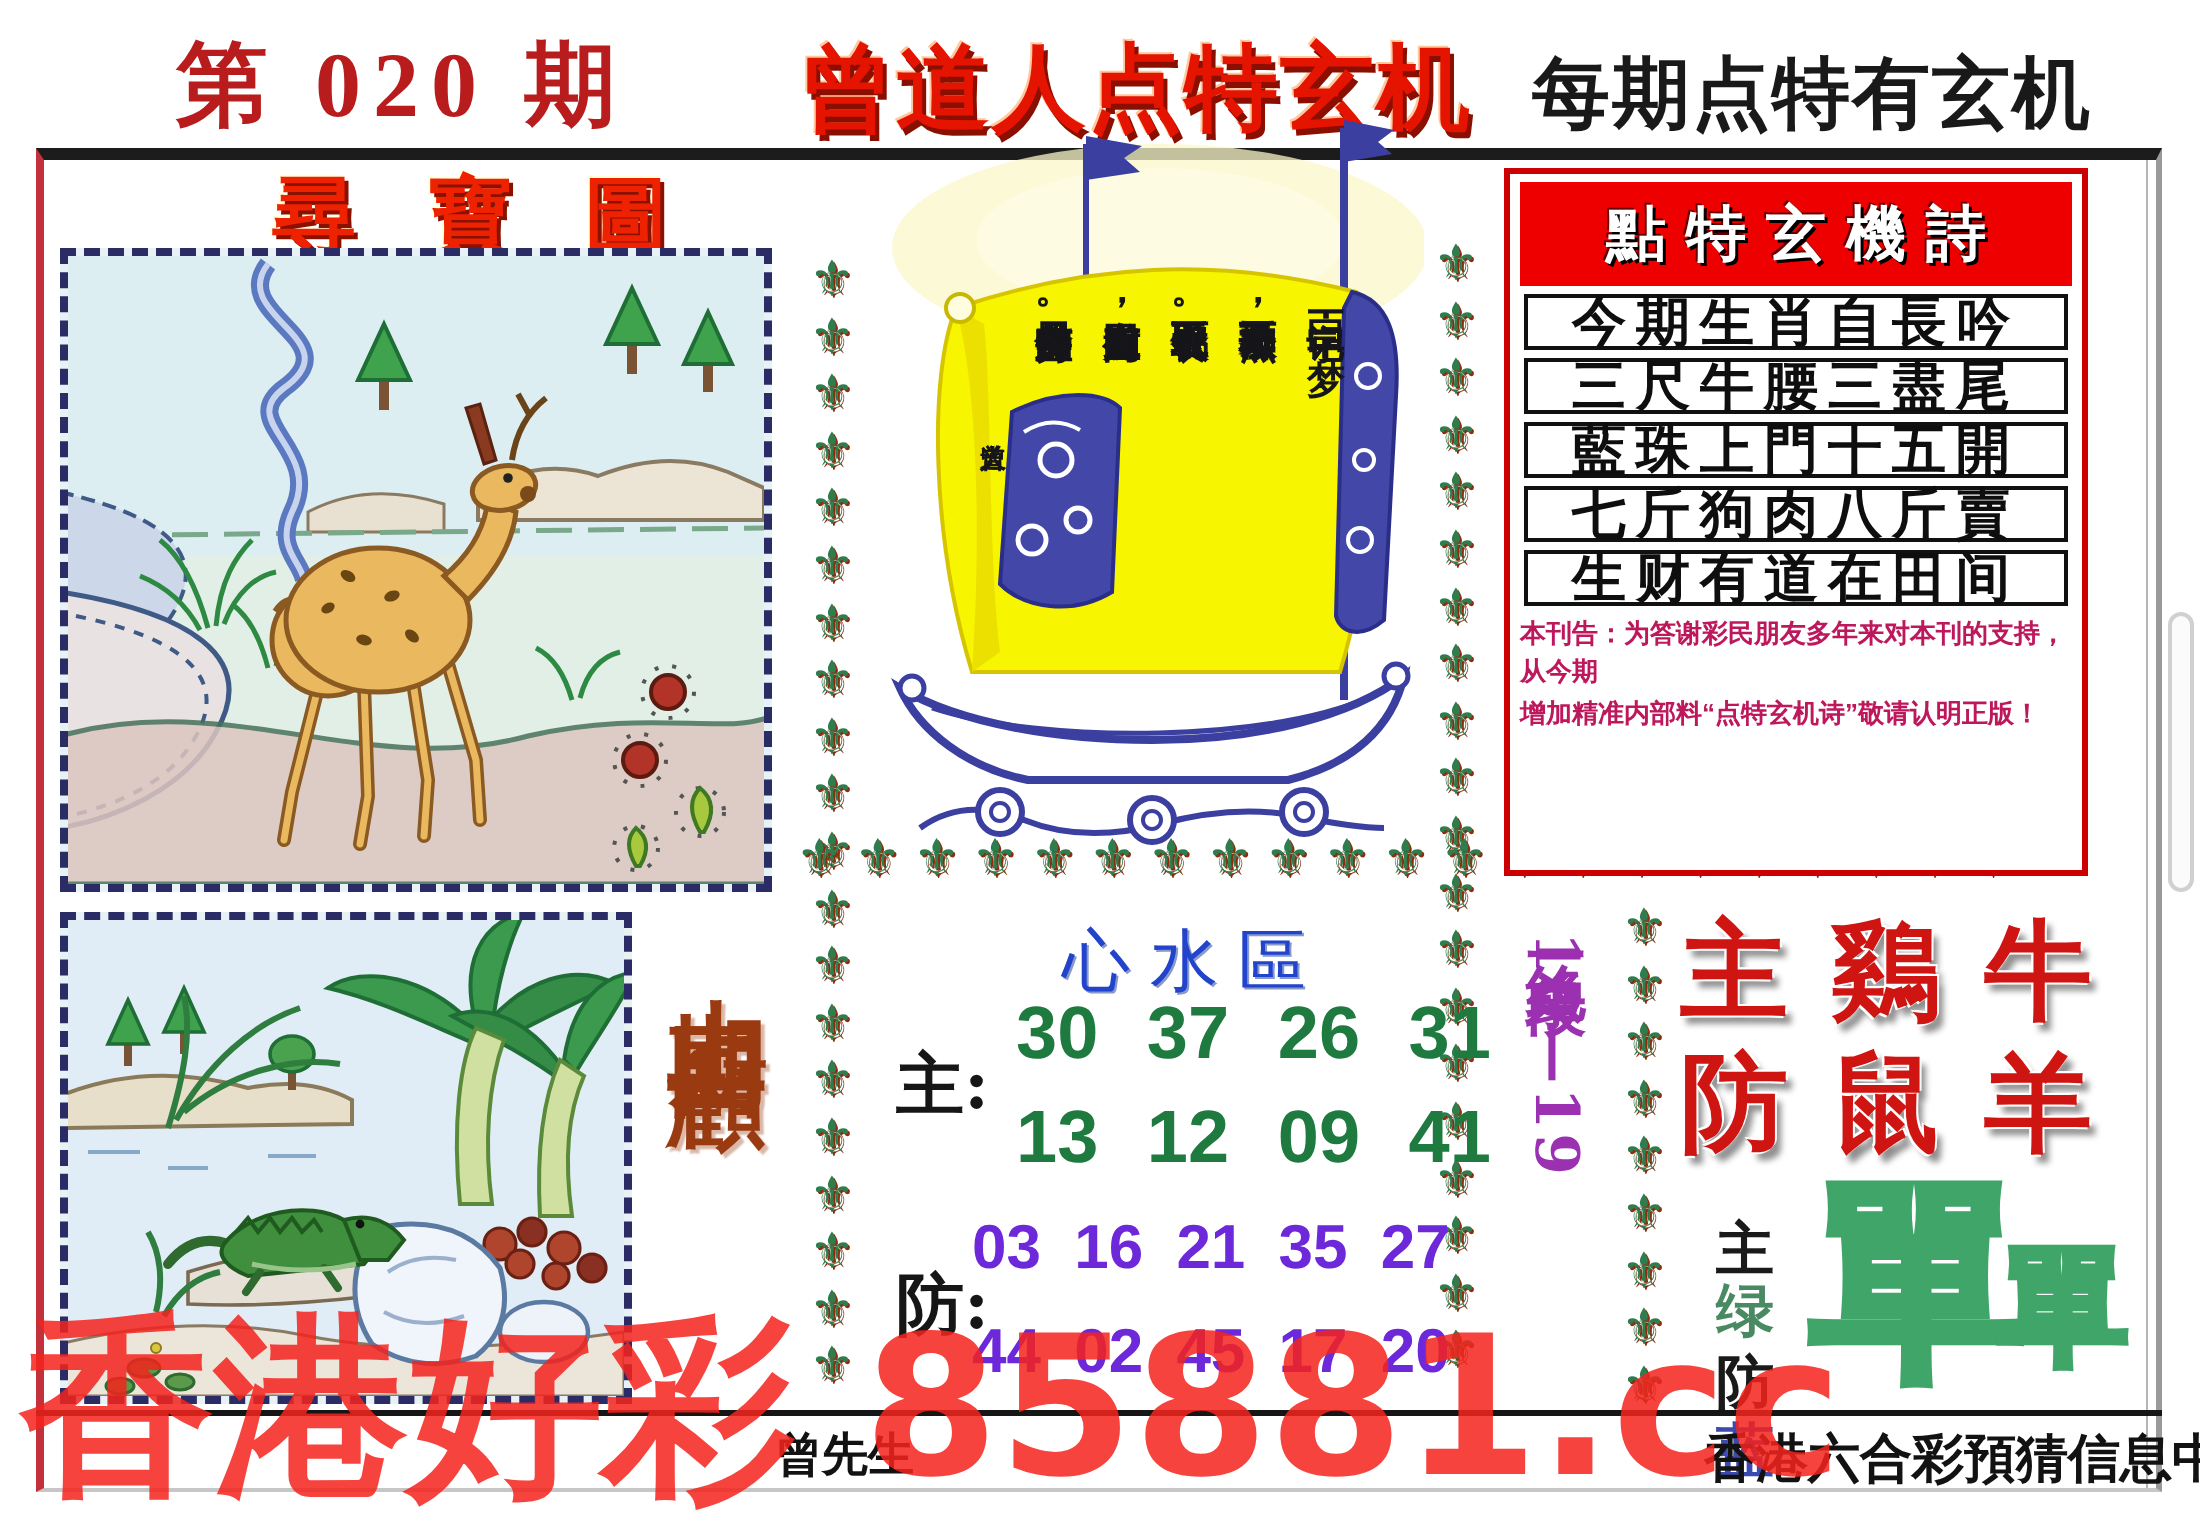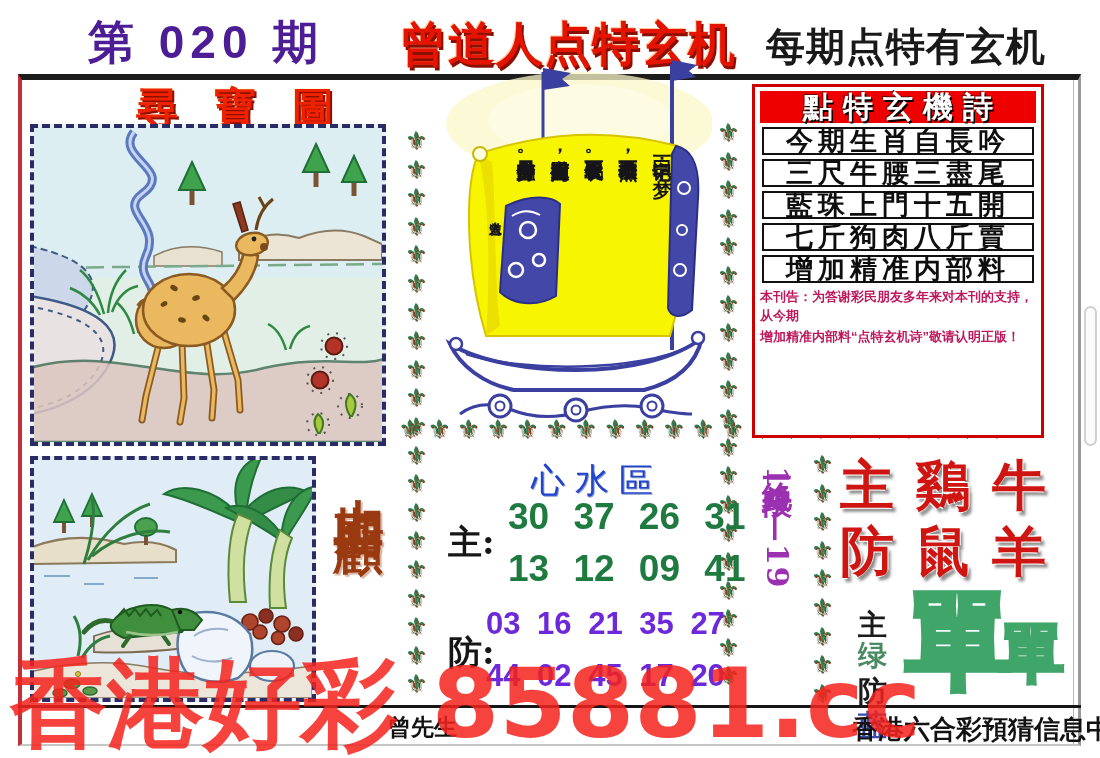--- a/index.html
+++ b/index.html
@@ -5,21 +5,21 @@
   * { margin:0; padding:0; box-sizing:border-box; }
   body { background:#ffffff; }
   #stage {
     position:relative; width:1100px; height:758px; background:#fff;
     overflow:hidden; font-family:"Liberation Sans", sans-serif; color:#111;
   }
   .abs { position:absolute; }
 
   
   .issue { left:88px; top:12px; font-size:46px; font-weight:bold;
-    font-family:Liberation Sans, sans-serif; letter-spacing:6px; color:#4c1d95; }
+    font-family:Liberation Serif, serif; letter-spacing:6px; color:#b91c1c; }
   .main-title { left:400px; top:13px; font-size:47px; font-weight:bold;
     font-family:"DejaVu Serif", serif; color:#e51400; letter-spacing:1px;
     text-shadow:2px 3px 0 #8a0f00, -1px -1px 0 #ffc9a0; }
   .slogan { left:766px; top:20px; font-size:39px; font-weight:bold;
     font-family:"DejaVu Serif", serif; color:#191919; letter-spacing:1px; }
 
   
   .frame { left:18px; top:74px; width:1063px; height:672px; z-index:0;
     border-top:6px solid #1c1c1c; border-left:4px solid #c2303a;
     border-right:3px solid #9a9a9a; border-bottom:2px solid #c6c6c6;
@@ -69,21 +69,21 @@
   .guard-label { left:448px; top:630px; }
   .num-row { font-weight:bold; white-space:nowrap; z-index:2; font-family:"Liberation Sans", sans-serif; }
   .num-green { color:#1f7a40; font-size:37px; word-spacing:14px; }
   .g1 { left:508px; top:496px; } .g2 { left:508px; top:548px; }
   .num-magenta { color:#6d28d9; font-size:31px; word-spacing:8px; }
   .m1 { left:486px; top:606px; } .m2 { left:486px; top:658px; }
 
   
   .poem-panel { left:752px; top:84px; width:292px; height:354px;
     border:3px solid #cc0000; background:#fff; padding:3px; z-index:2; }
-  .poem-title { height:32px; margin:1px 2px 3px 2px; background:#ee0000; color:#fff;
+  .poem-title { height:52px; margin:1px 2px 3px 2px; background:#ee0000; color:#fff;
     display:flex; align-items:center; justify-content:center;
     font-size:30px; font-weight:bold; font-family:"DejaVu Serif", serif;
     letter-spacing:10px; text-indent:10px;
     text-shadow:1.5px 1.5px 0 #000, -1px -1px 0 #600; }
   .poem-line { height:28px; border:2.5px solid #111; margin:4px 4px;
     display:flex; align-items:center; justify-content:center;
     font-size:27px; font-weight:bold; font-family:"DejaVu Serif", serif;
     letter-spacing:5px; color:#0e0e0e; background:#fff; }
   .poem-notice { color:#be185d; font-size:13px; font-weight:bold;
     line-height:1.45; padding:1px 2px; }
@@ -342,21 +342,21 @@
   <div class="abs num-label guard-label">防:</div>
   <div class="abs num-row num-magenta m1">03 16 21 35 27</div>
   <div class="abs num-row num-magenta m2">44 02 45 17 20</div>
 
   <div class="abs poem-panel">
     <div class="poem-title">點特玄機詩</div>
     <div class="poem-line">今期生肖自長吟</div>
     <div class="poem-line">三尺牛腰三盡尾</div>
     <div class="poem-line">藍珠上門十五開</div>
     <div class="poem-line">七斤狗肉八斤賣</div>
-    <div class="poem-line">增加精准内部料</div>
+    <div class="poem-line">生财有道在田间</div>
     <div class="poem-notice">本刊告：为答谢彩民朋友多年来对本刊的支持，从今期</div>
     <div class="poem-notice">增加精准内部料“点特玄机诗”敬请认明正版！</div>
   </div>
 
   <div class="abs kill-zone">绝杀一段10—19</div>
 
   <div class="abs zodiac-row zr1">
     <span>主</span>
     <span>鷄</span>
     <span>牛</span>

